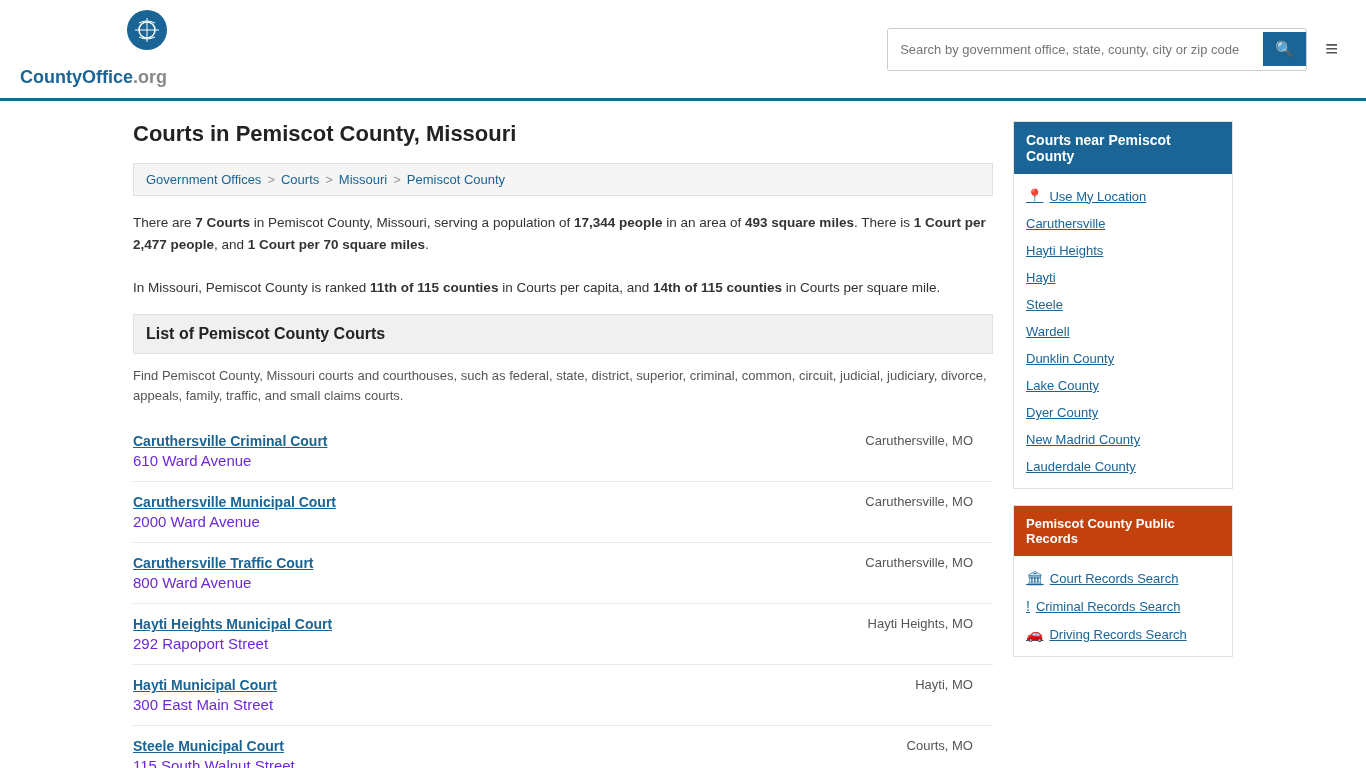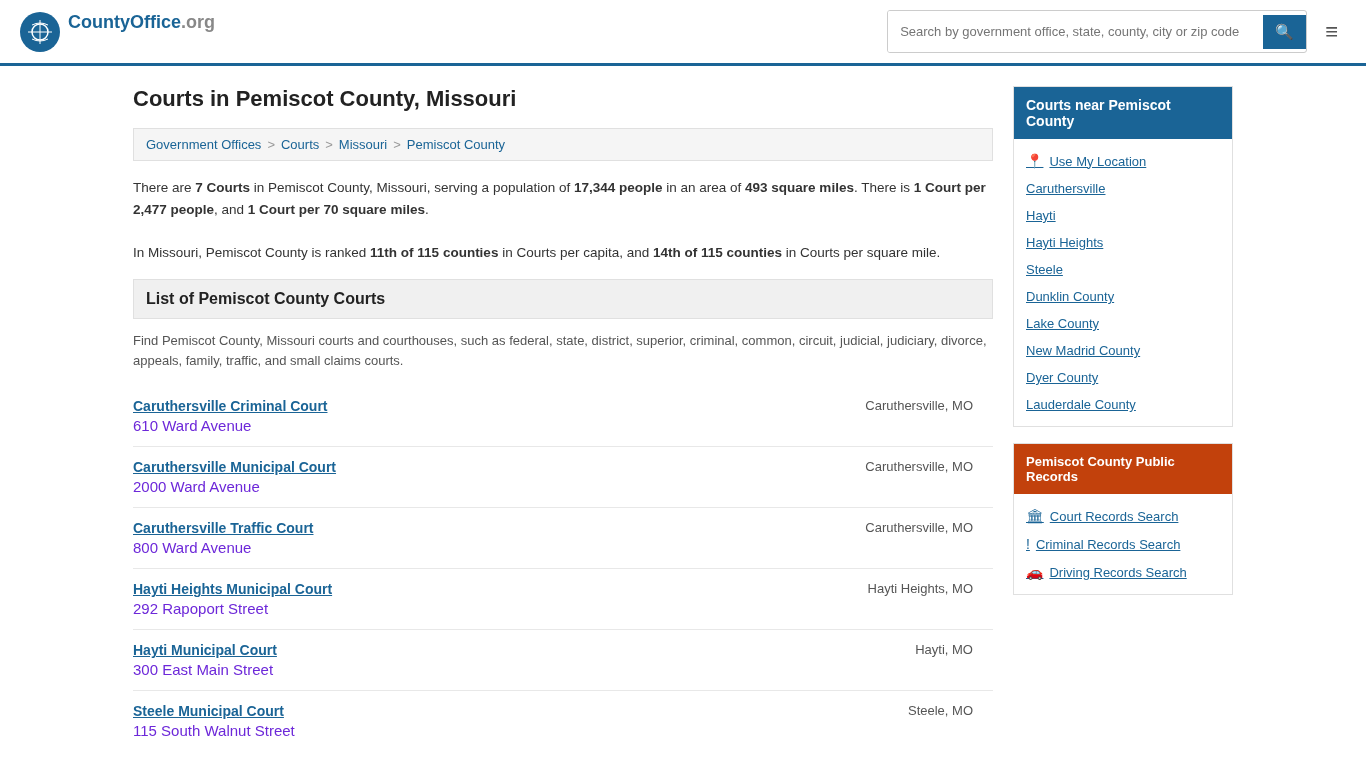--- a/index.html
+++ b/index.html
@@ -9,22 +9,23 @@
     .header {
       background: #fff;
       border-bottom: 3px solid #1a6496;
       padding: 10px 20px;
       display: flex;
       align-items: center;
       justify-content: space-between;
     }
     .logo-area {
       display: flex;
-      align-items: flex-start;
-      gap: 8px;
+      align-items: flex-end;
+      gap: 17px;
+      flex-direction: column;
     }
     .logo-icon {
       width: 40px;
       height: 40px;
       background: #1a6496;
       border-radius: 50%;
       display: flex;
       align-items: center;
       justify-content: center;
       color: white;
@@ -321,60 +322,63 @@
       </div>
       <div class="court-city">Hayti, MO</div>
     </div>
   </div>
         <div class="court-item">
     <div class="court-row">
       <div class="court-info">
         <div class="court-name">Steele Municipal Court</div>
         <div class="court-address">115 South Walnut Street</div>
       </div>
-      <div class="court-city">Steele, MO</div>
+      <div class="court-city">Courts, MO</div>
     </div>
   </div>
       </div>
 
   </div>
 
   <aside class="sidebar">
 
     <div class="sidebar-section">
       <div class="sidebar-section-title">Courts near Pemiscot County</div>
       <div class="sidebar-section-body">
         <div class="sidebar-link">
           <span class="sidebar-loc-icon">📍</span>
           <span>Use My Location</span>
         </div>
         <div id="nearby-links">
             <div class="sidebar-link">
               <span>Caruthersville</span>
             </div>
             <div class="sidebar-link">
+              <span>Hayti Heights</span>
+            </div>
+            <div class="sidebar-link">
               <span>Hayti</span>
             </div>
             <div class="sidebar-link">
-              <span>Hayti Heights</span>
-            </div>
-            <div class="sidebar-link">
               <span>Steele</span>
             </div>
             <div class="sidebar-link">
+              <span>Wardell</span>
+            </div>
+            <div class="sidebar-link">
               <span>Dunklin County</span>
             </div>
             <div class="sidebar-link">
               <span>Lake County</span>
             </div>
             <div class="sidebar-link">
+              <span>Dyer County</span>
+            </div>
+            <div class="sidebar-link">
               <span>New Madrid County</span>
-            </div>
-            <div class="sidebar-link">
-              <span>Dyer County</span>
             </div>
             <div class="sidebar-link">
               <span>Lauderdale County</span>
             </div>
           </div>
       </div>
     </div>
 
     <div class="sidebar-section">
       <div class="sidebar-section-title2">Pemiscot County Public Records</div>

